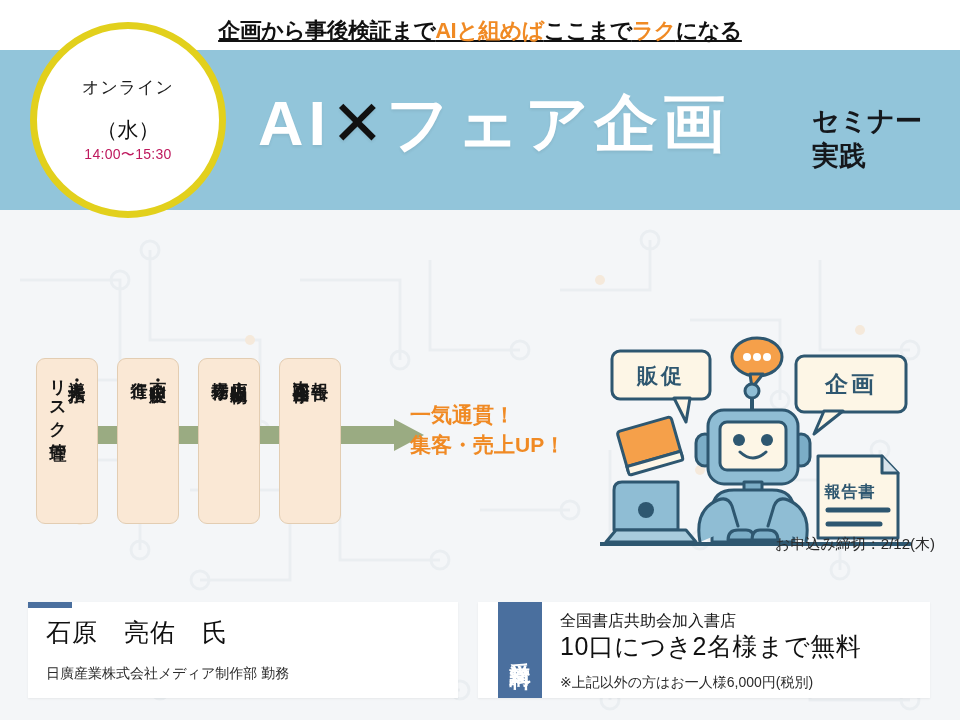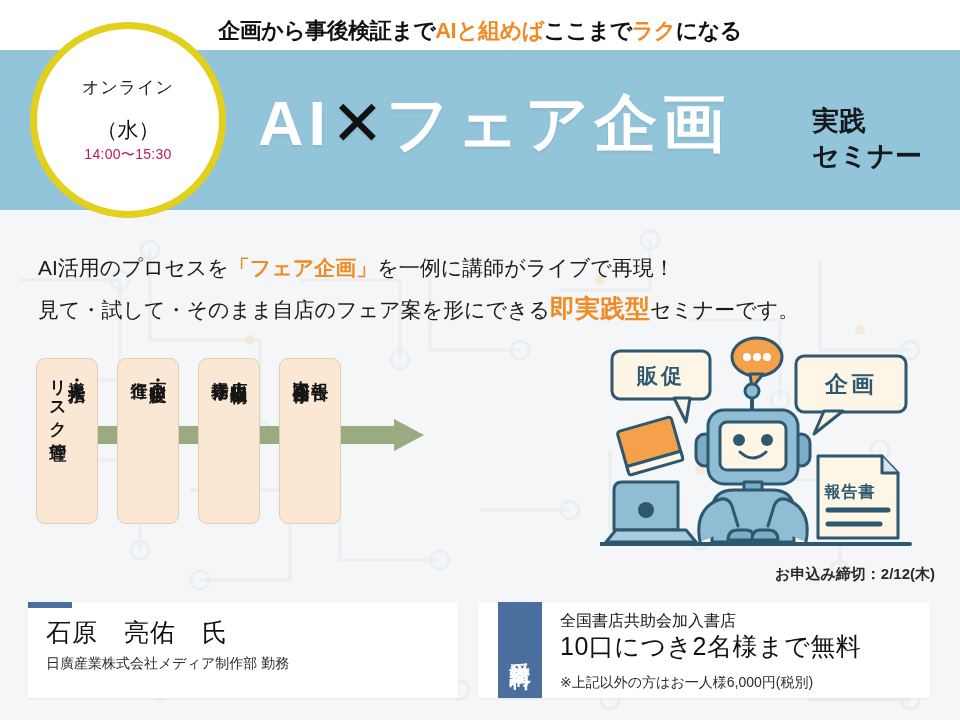--- a/index.html
+++ b/index.html
@@ -25,21 +25,21 @@
 
   
   .topstrip {
     position: absolute; left: 0; top: 0; width: 960px; height: 50px;
     background: #ffffff;
   }
   .tagline {
     position: absolute; left: 0; top: 16px; width: 960px;
     text-align: center;
     font-size: 22px; font-weight: bold; letter-spacing: -.5px;
-    color: #111111; white-space: nowrap;
+    color: #111111; white-space: nowrap; text-decoration: underline;
   }
   .tagline .o { color: #f08a24; }
 
   
   .headband {
     position: absolute; left: 0; top: 50px; width: 960px; height: 160px;
     background: #92c5da;
   }
   .title-main {
     position: absolute; left: 258px; top: 92px;
@@ -122,23 +122,23 @@
     position: absolute; left: 410px; top: 400px;
     font-size: 21px; font-weight: bold; color: #f08a24;
     line-height: 1.45; white-space: nowrap;
   }
 
   
   .illus { position: absolute; left: 600px; top: 330px; width: 360px; height: 240px; }
 
   
   .deadline {
-    position: absolute; left: 0; top: 565px; width: 935px;
+    position: absolute; left: 0; top: 535px; width: 935px;
     text-align: right;
-    font-size: 15px; color: #2a2a2a; font-weight: bold;
+    font-size: 15px; color: #2a2a2a;
   }
 
   
   .infobox {
     position: absolute; top: 602px; height: 96px;
     background: #ffffff;
     display: flex; align-items: stretch;
     box-shadow: 0 1px 2px rgba(0,0,0,.06);
   }
   .ib-left { left: 28px; width: 430px; flex-direction: column; }
@@ -147,21 +147,21 @@
     width: 44px; background: #4a6f9e;
     display: flex; align-items: center; justify-content: center;
     color: #ffffff; font-weight: bold;
   }
   .ib-tab span {
     writing-mode: vertical-rl; text-orientation: upright;
     font-size: 21px; letter-spacing: 3px;
   }
   .ib-body { flex: 1; padding: 9px 0 0 18px; }
   .lect-name { font-size: 25px; color: #101010; letter-spacing: 1px; line-height: 1.25; }
-  .lect-org { font-size: 14px; color: #2b2b2b; margin-top: 7px; }
+  .lect-org { font-size: 14px; color: #2b2b2b; margin-top: 17px; }
   .fee-top { font-size: 16px; color: #151515; line-height: 1.2; }
   .fee-main { font-size: 25px; color: #101010; line-height: 1.25; letter-spacing: .5px; margin-top: 1px; }
   .fee-note { font-size: 14px; color: #2b2b2b; margin-top: 12px; }
 </style>
 </head>
 <body>
 
 <div id="page">
 
   <svg class="circuit" viewBox="0 0 960 500" xmlns="http://www.w3.org/2000/svg">
@@ -227,38 +227,30 @@
     <span>企画から事後検証まで</span><span class="o">AIと組めば</span><span>ここまで</span><span class="o">ラク</span><span>になる</span>
   </div>
 
   <div class="headband"></div>
 
   <div class="title-main">
     <span>AI</span><span class="x">✕</span><span>フェア企画</span>
   </div>
 
   <div class="title-sub">
+    <div>セミナー</div>
     <div>実践</div>
-    <div>セミナー</div>
   </div>
 
   <div class="date-ellipse">
     <div class="de-online">オンライン</div>
     <div class="de-dow">（水）</div>
     <div class="de-time">14:00〜15:30</div>
   </div>
 
-  <div class="lead">
-    <div>
-      <span>AI活用のプロセスを</span><span class="o">「フェア企画」</span><span>を一例に講師がライブで再現！</span>
-    </div>
-    <div>
-      <span>見て・試して・そのまま自店のフェア案を形にできる</span><span class="ob">即実践型</span><span>セミナーです。</span>
-    </div>
-  </div>
 
   <div class="flow">
     <div class="flow-band"></div>
     <div class="flow-arrow-stem"></div>
     <div class="flow-arrow"></div>
 
     <div class="fbox fb1">
       <span>導入・指示</span>
       <span class="c2">リスク管理</span>
     </div>
@@ -269,20 +261,24 @@
     <div class="fbox fb3">
       <span>店内販促物</span>
       <span class="c2">売場作り</span>
     </div>
     <div class="fbox fb4">
       <span>報告</span>
       <span class="c2">次回企画作り</span>
     </div>
   </div>
 
+  <div class="cta">
+    <div>一気通貫！</div>
+    <div>集客・売上UP！</div>
+  </div>
 
   <svg class="illus" viewBox="0 0 360 240" xmlns="http://www.w3.org/2000/svg">
     <g stroke="#2e5770" stroke-width="3" stroke-linejoin="round" stroke-linecap="round">
 
       <ellipse cx="157" cy="27" rx="25" ry="19" fill="#f5a04a"></ellipse>
       <path d="M150 44 L152 58 L163 44 Z" fill="#f5a04a"></path>
       <g fill="#ffffff" stroke="none">
         <circle cx="147" cy="27" r="4"></circle>
           <circle cx="157" cy="27" r="4"></circle>
           <circle cx="167" cy="27" r="4"></circle>

